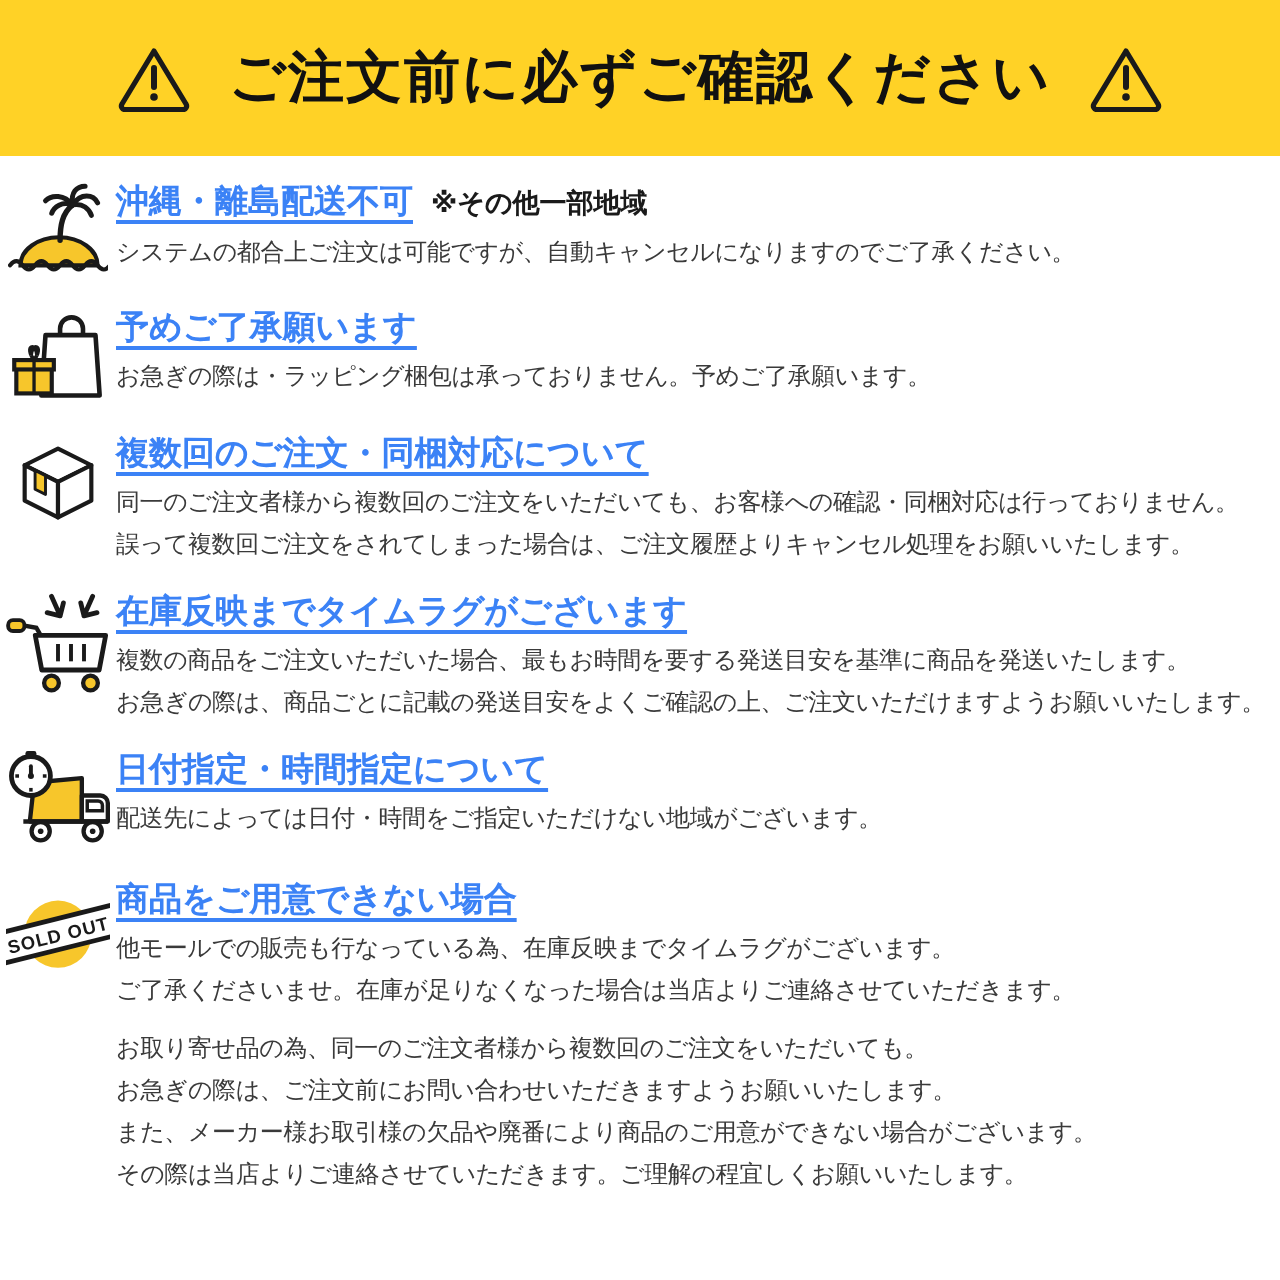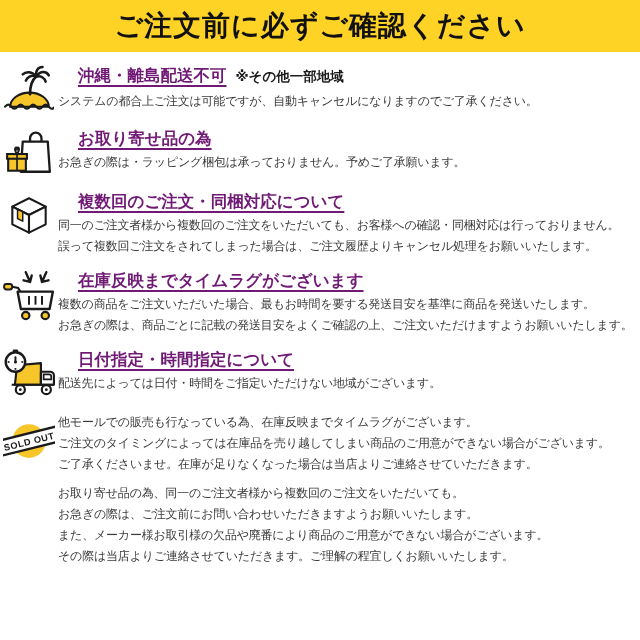--- a/index.html
+++ b/index.html
@@ -1,35 +1,35 @@
 <!DOCTYPE html>
 <html><head>
 <meta charset="utf-8">
 <style>
   html,body{margin:0;padding:0;}
   body{
     width:640px;height:640px;overflow:hidden;background:#ffffff;
     font-family:"Liberation Sans","DejaVu Sans",sans-serif;
   }
   .banner{
-    height:52px;background:#FFD226;
-    display:flex;align-items:center;justify-content:center;gap:18px;flex-direction:column;
+    height:78px;background:#FFD226;
+    display:flex;align-items:center;justify-content:center;gap:18px;
   }
   .banner-title{
     font-size:28px;font-weight:bold;color:#111;letter-spacing:1px;white-space:nowrap;
   }
   .warn-svg{display:block;}
   .content{padding:11px 2px 0 0;}
   .section{display:flex;margin-bottom:11px;}
   .icon-col{flex:0 0 58px;width:58px;display:flex;justify-content:center;align-items:flex-start;padding-top:2px;}
   .text-col{flex:1;min-width:0;}
   .title-row{display:flex;align-items:baseline;gap:9px;line-height:24px;margin-bottom:2px;}
   .section-title{
-    font-size:16.5px;font-weight:bold;color:#701a75;white-space:nowrap;
-    text-decoration:underline;text-decoration-thickness:1.5px;text-underline-offset:4px;margin-left:20px;
+    font-size:16.5px;font-weight:bold;color:#3b82f6;white-space:nowrap;
+    text-decoration:underline;text-decoration-thickness:1.5px;text-underline-offset:4px;
   }
   .section-title-suffix{font-size:13.5px;font-weight:bold;color:#1a1a1a;white-space:nowrap;text-align:center;}
   .line{font-size:12px;line-height:21px;color:#3a3a3a;letter-spacing:-0.2px;white-space:nowrap;}
   .line.blank{height:8px;line-height:8px;}
 </style>
 </head>
 <body>
 
 <div class="banner">
   <svg class="warn-svg" width="38" height="34" viewBox="0 0 38 34">
@@ -76,21 +76,21 @@
     <path d="M18,13 L42,13 L44,42 L16,42 Z" fill="#ffffff" stroke="#1a1a1a" stroke-width="2.2" stroke-linejoin="round"></path>
     <path d="M25,13 v-3 a5.5,5.5 0 0 1 11,0 v3" fill="none" stroke="#1a1a1a" stroke-width="2.2"></path>
     <rect x="4" y="27" width="17" height="14" fill="#F7C62B" stroke="#1a1a1a" stroke-width="2"></rect>
     <rect x="3" y="25" width="19" height="4.5" fill="#F7C62B" stroke="#1a1a1a" stroke-width="2"></rect>
     <line x1="12.5" y1="25" x2="12.5" y2="41" stroke="#1a1a1a" stroke-width="1.6"></line>
     <path d="M12.5,25 c-5,-7 1,-9 1.5,-2 M12.5,25 c5,-7 -1,-9 -1.5,-2" fill="none" stroke="#1a1a1a" stroke-width="1.8"></path>
   </svg>
       </div>
     <div class="text-col">
       <div class="title-row">
-        <span class="section-title">お取り寄せ品の為</span>
+        <span class="section-title">予めご了承願います</span>
 
       </div>
       <div>
           <div class="line">お急ぎの際は・ラッピング梱包は承っておりません。予めご了承願います。</div>
         </div>
     </div>
   </div>
 
   <div class="section">
     <div class="icon-col">
@@ -177,23 +177,26 @@
     <circle cx="24" cy="25" r="15.5" fill="#F7C62B"></circle>
     <g transform="rotate(-14 24 25)">
       <rect x="-3" y="18" width="54" height="14" fill="#ffffff"></rect>
       <line x1="-3" y1="18" x2="51" y2="18" stroke="#1a1a1a" stroke-width="2.2"></line>
       <line x1="-3" y1="32" x2="51" y2="32" stroke="#1a1a1a" stroke-width="2.2"></line>
       <text x="24" y="28.5" text-anchor="middle" font-size="8.5" font-weight="bold" letter-spacing="0.5" fill="#1a1a1a">SOLD OUT</text>
     </g>
   </svg>
       </div>
     <div class="text-col">
+      <div class="title-row">
+        <span class="section-title">商品をご用意できない場合</span>
+
+      </div>
       <div>
           <div class="line">他モールでの販売も行なっている為、在庫反映までタイムラグがございます。</div>
-          <div class="line">ご注文のタイミングによっては在庫品を売り越してしまい商品のご用意ができない場合がございます。</div>
           <div class="line">ご了承くださいませ。在庫が足りなくなった場合は当店よりご連絡させていただきます。</div>
           <div class="line blank"></div>
           <div class="line">お取り寄せ品の為、同一のご注文者様から複数回のご注文をいただいても。</div>
           <div class="line">お急ぎの際は、ご注文前にお問い合わせいただきますようお願いいたします。</div>
           <div class="line">また、メーカー様お取引様の欠品や廃番により商品のご用意ができない場合がございます。</div>
           <div class="line">その際は当店よりご連絡させていただきます。ご理解の程宜しくお願いいたします。</div>
         </div>
     </div>
   </div>
 </div>

